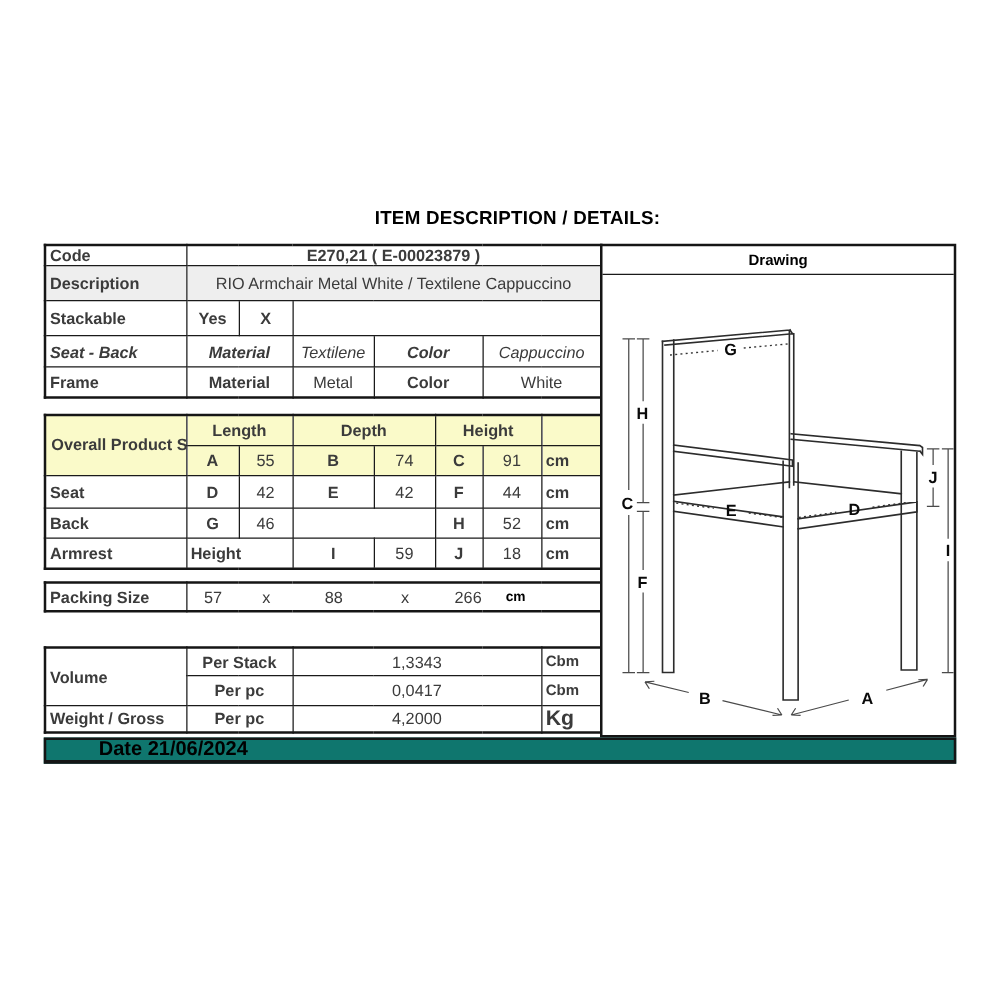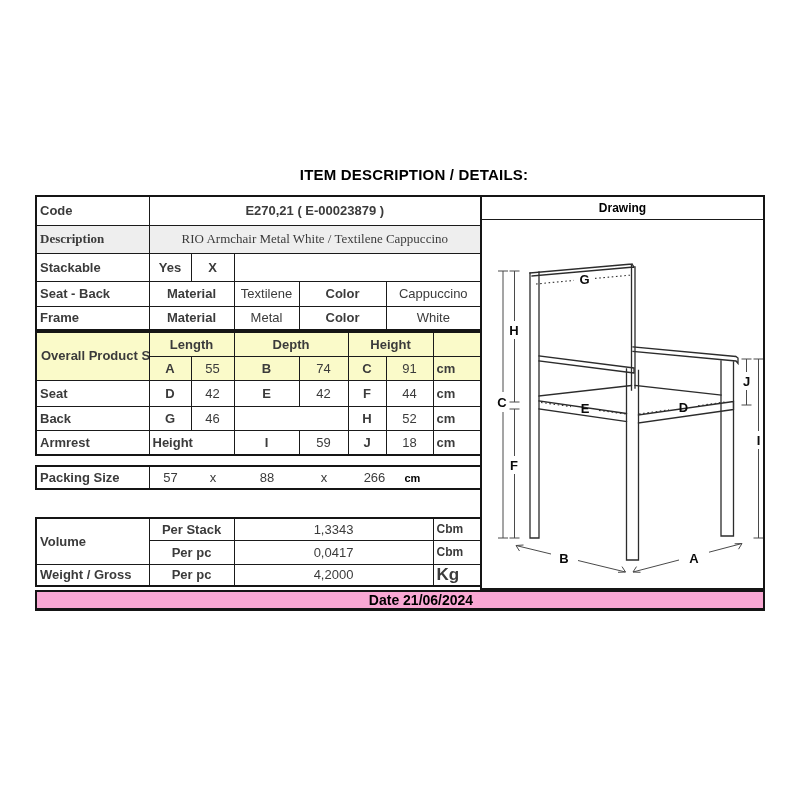--- a/index.html
+++ b/index.html
@@ -18,33 +18,33 @@
   }
   table.sec td{
     border:1.5px solid #1a1a1a;font-size:13px;color:#3b3b3b;
     padding:0 3px;overflow:hidden;white-space:nowrap;vertical-align:middle;
   }
   td.lbl{font-weight:bold;color:#000;padding-left:5px;}
   td.wraptxt{white-space:normal;line-height:1.1;}
   .b{font-weight:bold;color:#000;}
   .ctr{text-align:center;}
   td.unit{font-size:11px;font-weight:bold;color:#000;padding-left:2px;}
-  tr.gray td{background:#eeeeee;font-family:Liberation Serif, serif;}
+  tr.gray td{background:#eeeeee;}
   tr.yellow td{background:#fafac9;}
   .pks{display:flex;align-items:center;font-size:13px;color:#3b3b3b;}
   .pks span{display:inline-block;text-align:center;}
   .pks .u{font-size:11px;font-weight:bold;color:#000;text-align:left;padding-left:4px;}
-  .s1{top:0;}   .s1 tr{height:24px;} .s1 tr.r1{height:29px;} .s1 tr.r2{height:28px;} .s1 tr.r3{height:28px;} .s1 tr.r4{height:25px;}
+  .s1{top:0;}   .s1 tr{height:24px;} .s1 tr.r1{height:16px;} .s1 tr.r2{height:28px;} .s1 tr.r3{height:28px;} .s1 tr.r4{height:25px;font-style:italic;}
   .s2{top:136px;} .s2 tr{height:24px;} .s2 tr.r3{height:26px;} .s2 tr.r5{height:25px;}
   .s3{top:270px;} .s3 tr{height:23px;}
   .s4{top:322px;} .s4 tr{height:22px;} .s4 tr.r2{height:24px;}
   .dateb{
     position:absolute;left:0;top:395px;width:730px;height:21px;box-sizing:border-box;
-    border:2px solid #151515;border-bottom-width:3px;background:#f9a8d4;
-    text-align:center;font-weight:bold;font-size:14px;line-height:16px;padding-left:42px;
+    border:2px solid #151515;border-bottom-width:3px;background:#0f766e;
+    font-weight:bold;font-size:16px;line-height:16px;padding-left:42px;
   }
   .panel{
     position:absolute;left:445px;top:0;width:285px;height:395px;
     box-sizing:border-box;border:2px solid #151515;background:#fff;
   }
   .panel-h{
     height:22px;line-height:22px;border-bottom:1.5px solid #1a1a1a;
     text-align:center;font-weight:bold;font-size:12px;color:#000;
   }
   svg{display:block;}

